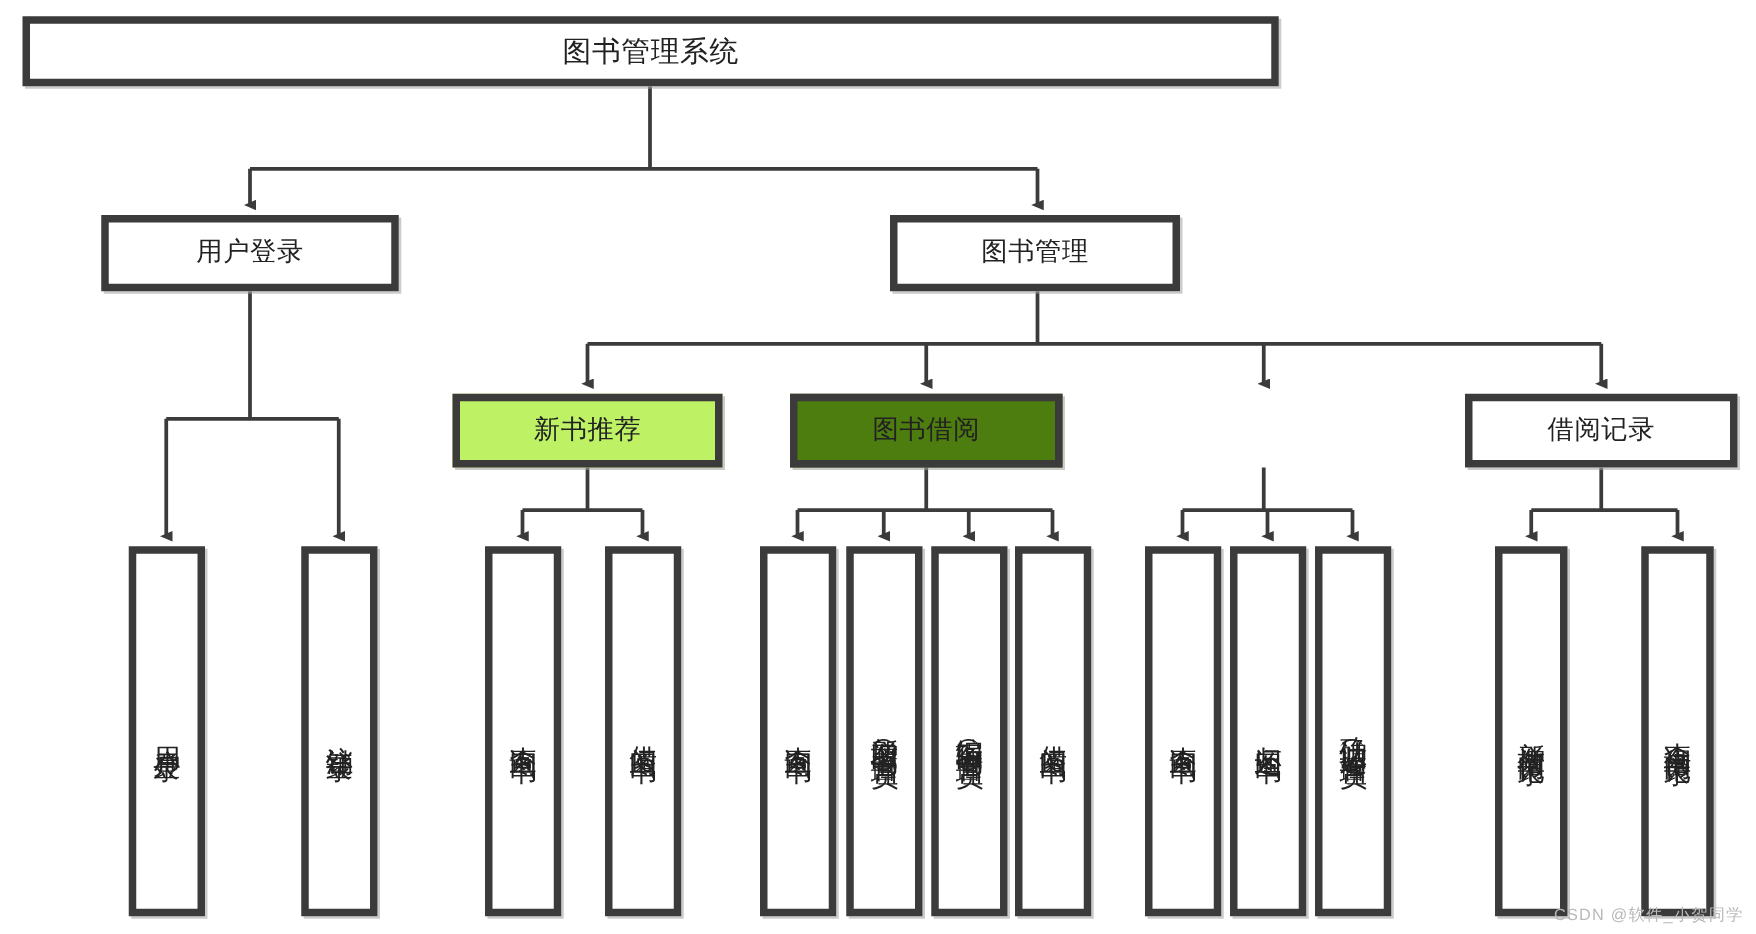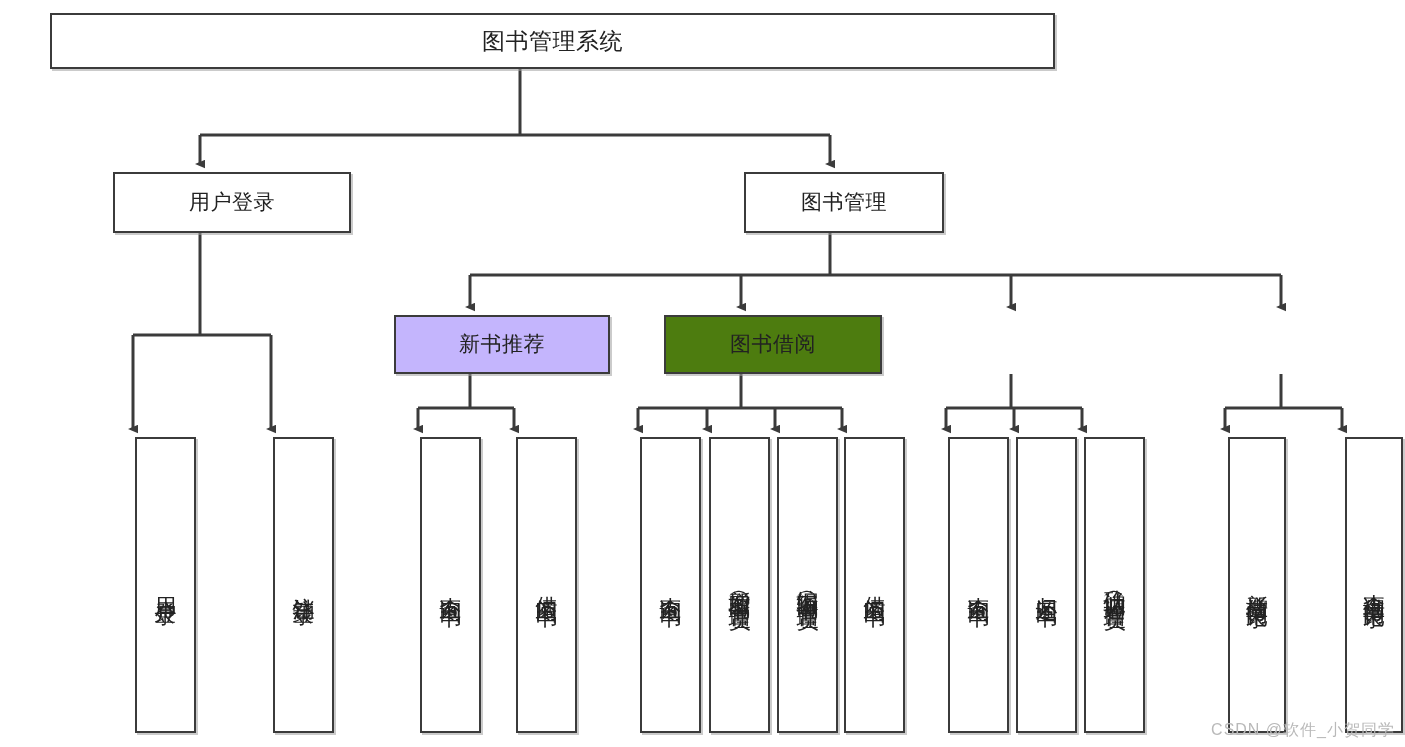--- a/index.html
+++ b/index.html
@@ -18,26 +18,25 @@
     position: absolute;
     left: 0;
     top: 0;
     width: 1405px;
     height: 747px;
   }
   .node-box {
     position: absolute;
     box-sizing: border-box;
     background: #ffffff;
-    border: 2px solid #ec4899;
+    border: 6px solid #ec4899;
     box-shadow: 2px 2px 0 0 rgba(160,160,160,0.55);
     display: flex;
     align-items: center;
     justify-content: center;
-    margin-left: 32px;
   }
   .node-label {
     color: #222222;
     font-size: 21px;
     line-height: 1.15;
     letter-spacing: 0.5px;
     white-space: nowrap;
     text-align: center;
     user-select: none;
   }
@@ -56,21 +55,21 @@
     left: 0;
     top: 0;
     width: 1405px;
     height: 747px;
     pointer-events: none;
   }
   #watermark {
     position: absolute;
     right: 10px;
     bottom: 6px;
-    font-size: 16px;
+    font-size: 13px;
     color: #b9b9b9;
     letter-spacing: 1px;
     user-select: none;
     white-space: nowrap;
   }
 </style>
 </head>
 <body style="background: rgb(255, 255, 255);">
 
 <div id="diagram-root">
@@ -141,30 +140,33 @@
     </g>
   </svg>
 
   <div class="node-box" id="node-root" style="left: 18px; top: 13px; width: 1005px; height: 56px; border-color: rgb(59, 59, 59); background: rgb(255, 255, 255);">
     <span class="node-label root-label" style="color: rgb(34, 34, 34);">图书管理系统</span>
   </div>
 
   <div class="node-box" id="node-l2-0" style="left: 81px; top: 172px; width: 238px; height: 61px; border-color: rgb(59, 59, 59); background: rgb(255, 255, 255);">
     <span class="node-label" style="color: rgb(34, 34, 34);">用户登录</span>
   </div>
-  <div class="node-box" id="node-l2-1" style="left: 712px; top: 172px; width: 200px; height: 61px; border-color: rgb(59, 59, 59); background: rgb(255, 255, 255);">
+  <div class="node-box" id="node-l2-1" style="left: 712px; top: 172px; width: 232px; height: 61px; border-color: rgb(59, 59, 59); background: rgb(255, 255, 255);">
     <span class="node-label" style="color: rgb(34, 34, 34);">图书管理</span>
   </div>
 
-  <div class="node-box" id="node-l3-0" style="left: 362px; top: 315px; width: 216px; height: 59px; border-color: rgb(59, 59, 59); background: #c4b5fd;">
+  <div class="node-box" id="node-l3-0" style="left: 362px; top: 315px; width: 216px; height: 59px; border-color: rgb(59, 59, 59); background: #bef264;">
     <span class="node-label" style="color: rgb(34, 34, 34);">新书推荐</span>
   </div>
   <div class="node-box" id="node-l3-1" style="left: 632px; top: 315px; width: 218px; height: 59px; border-color: rgb(59, 59, 59); background: #4d7c0f;">
     <span class="node-label" style="color: rgb(34, 34, 34);">图书借阅</span>
   </div>
+  <div class="node-box" id="node-l3-3" style="left: 1172px; top: 315px; width: 218px; height: 59px; border-color: rgb(59, 59, 59); background: rgb(255, 255, 255);">
+    <span class="node-label" style="color: rgb(34, 34, 34);">借阅记录</span>
+  </div>
 
   <div class="node-box" id="node-leaf-0" style="left: 103px; top: 437px; width: 61px; height: 296px; border-color: rgb(59, 59, 59); background: rgb(255, 255, 255);">
     <span class="node-label vertical" style="color: rgb(34, 34, 34);">用户登录</span>
   </div>
   <div class="node-box" id="node-leaf-1" style="left: 241px; top: 437px; width: 61px; height: 296px; border-color: rgb(59, 59, 59); background: rgb(255, 255, 255);">
     <span class="node-label vertical" style="color: rgb(34, 34, 34);">注销登录</span>
   </div>
   <div class="node-box" id="node-leaf-2" style="left: 388px; top: 437px; width: 61px; height: 296px; border-color: rgb(59, 59, 59); background: rgb(255, 255, 255);">
     <span class="node-label vertical" style="color: rgb(34, 34, 34);">查询图书</span>
   </div>

